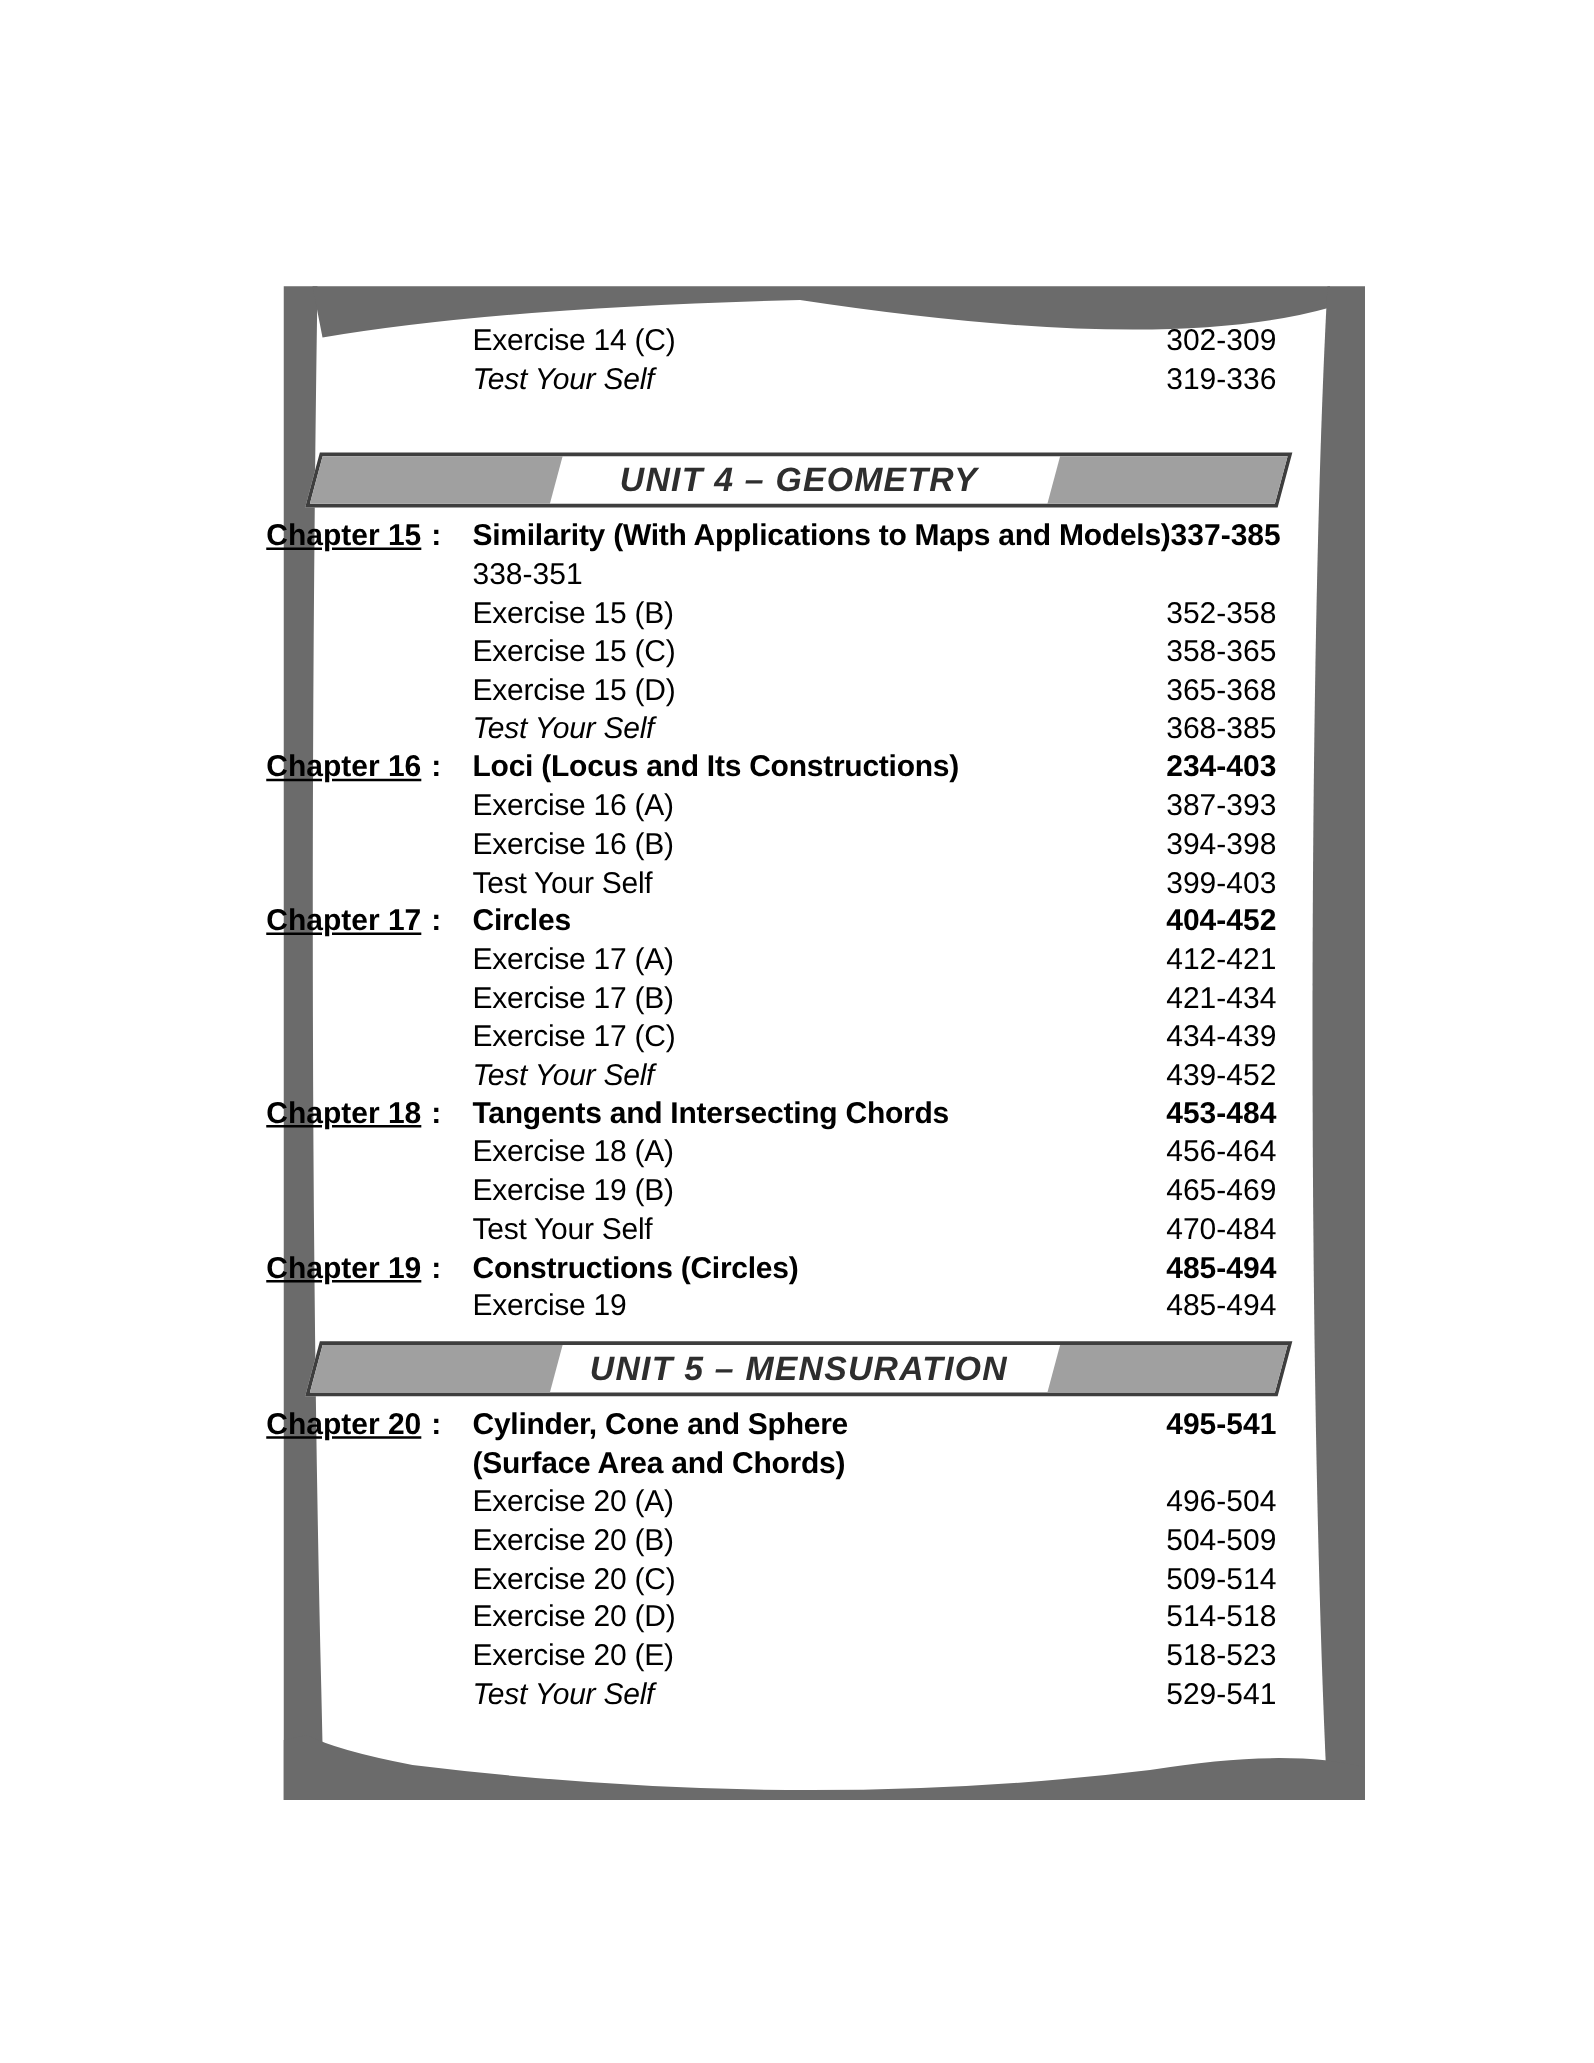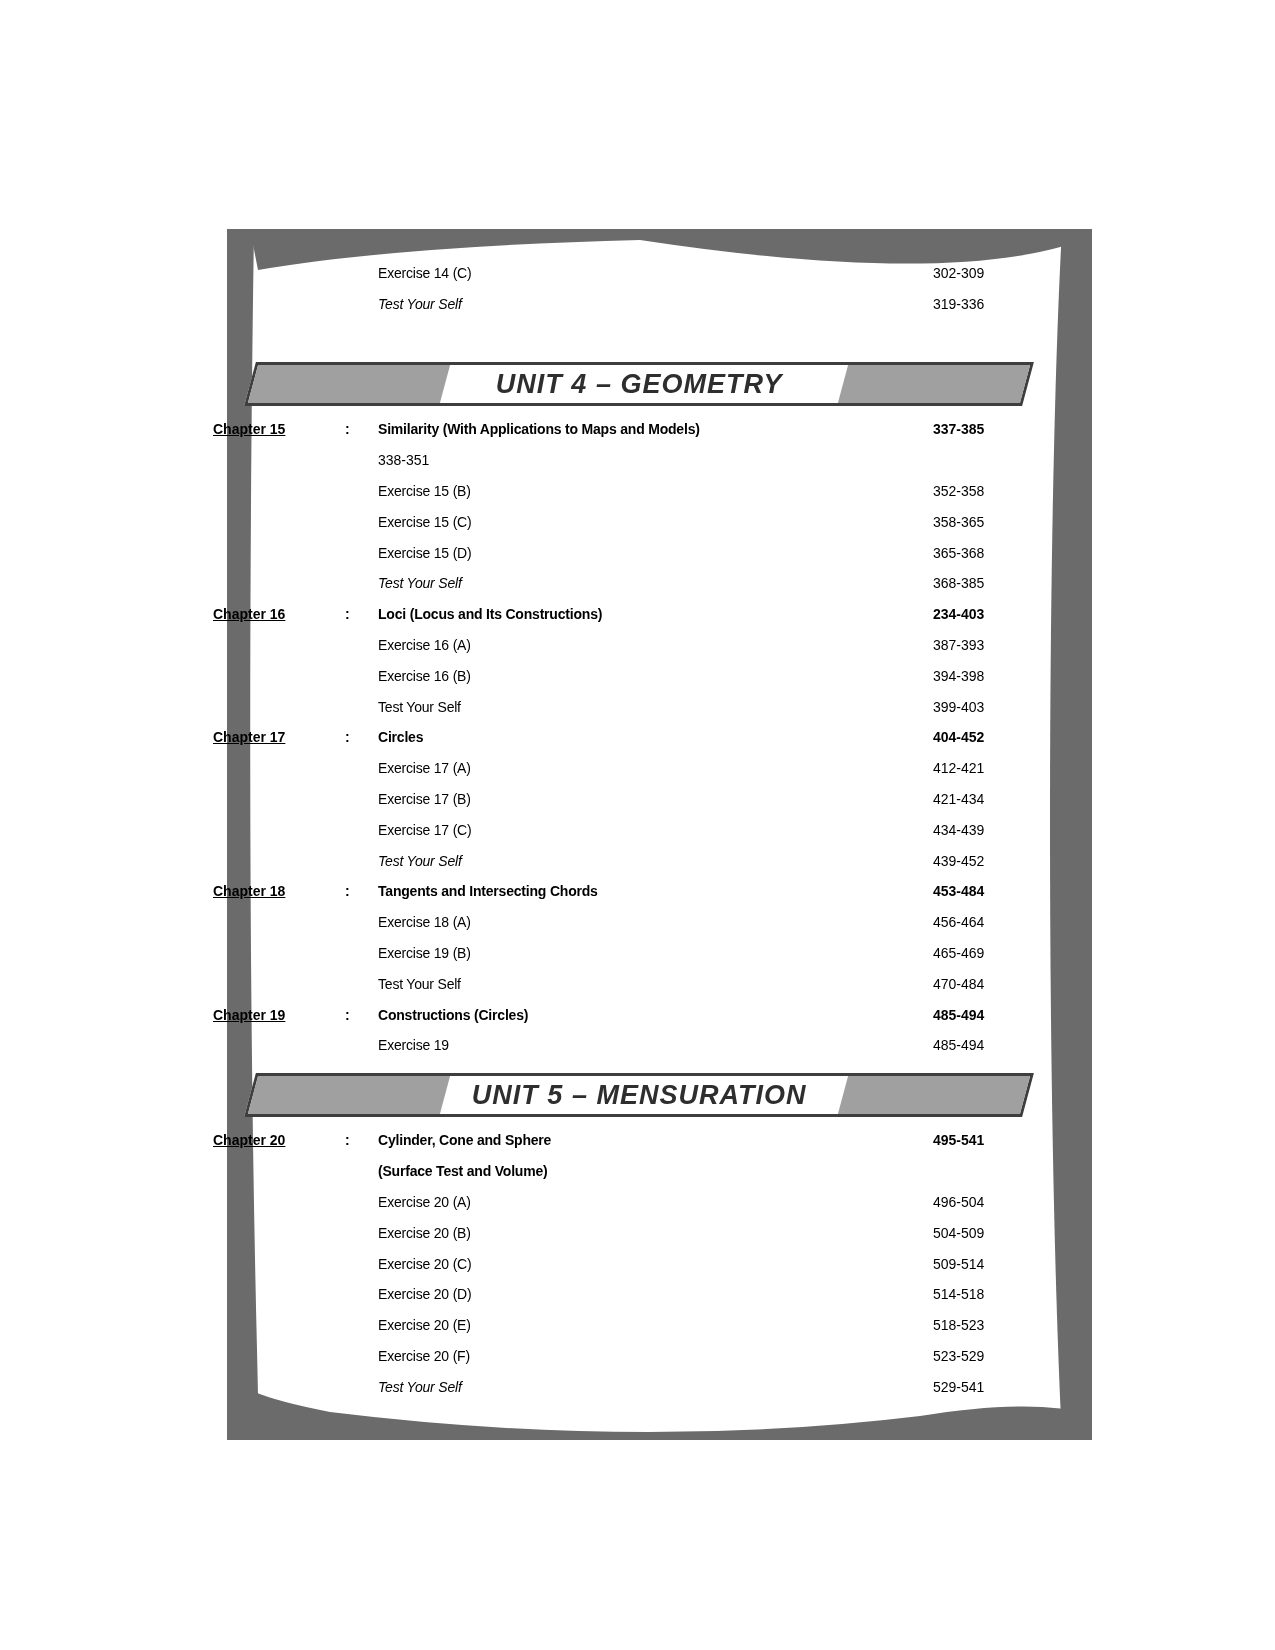--- a/index.html
+++ b/index.html
@@ -9,21 +9,21 @@
     --ink:#000000;
   }
   html,body{margin:0;padding:0;background:#ffffff;}
   .page{
     position:relative;width:1275px;height:1650px;background:#ffffff;
     font-family:"Liberation Sans",sans-serif;color:var(--ink);overflow:hidden;
   }
   .frame{position:absolute;left:0;top:0;width:1275px;height:1650px;}
   .frame path{fill:var(--frame);}
   .rows{position:absolute;left:213px;width:830px;}
-  .row{display:flex;align-items:center;height:30.8px;font-size:14px;white-space:nowrap;}
+  .row{display:flex;align-items:center;height:30.8px;font-size:24px;white-space:nowrap;}
   .row.bold .cell-chapter,.row.bold .cell-colon,.row.bold .cell-title,.row.bold .cell-pages{font-weight:bold;}
   .cell-chapter{flex:none;width:132px;font-weight:bold;text-decoration:underline;}
   .cell-colon{flex:none;width:33px;font-weight:bold;}
   .cell-title{flex:1;letter-spacing:-0.2px;}
   .cell-title.italic{font-style:italic;}
   .cell-pages{flex:none;min-width:110px;}
   .banner{
     position:absolute;left:250px;width:772px;height:38px;background:#ffffff;
     border:3px solid var(--banner-border);transform:skewX(-15deg);
     display:flex;align-items:center;justify-content:center;
@@ -229,21 +229,21 @@
   <div class="row bold">
     <span class="cell-chapter">Chapter 20</span>
     <span class="cell-colon">:</span>
     <span class="cell-title">Cylinder, Cone and Sphere</span>
     <span class="cell-pages">495-541</span>
   </div>
 
   <div class="row bold">
     <span class="cell-chapter"></span>
     <span class="cell-colon"></span>
-    <span class="cell-title">(Surface Test and Volume)</span>
+    <span class="cell-title">(Surface Area and Chords)</span>
     <span class="cell-pages"></span>
   </div>
 
   <div class="row">
     <span class="cell-chapter"></span>
     <span class="cell-colon"></span>
     <span class="cell-title">Exercise 20 (A)</span>
     <span class="cell-pages">496-504</span>
   </div>
 
@@ -268,26 +268,20 @@
     <span class="cell-pages">514-518</span>
   </div>
 
   <div class="row">
     <span class="cell-chapter"></span>
     <span class="cell-colon"></span>
     <span class="cell-title">Exercise 20 (E)</span>
     <span class="cell-pages">518-523</span>
   </div>
 
-  <div class="row">
-    <span class="cell-chapter"></span>
-    <span class="cell-colon"></span>
-    <span class="cell-title">Exercise 20 (F)</span>
-    <span class="cell-pages">523-529</span>
-  </div>
 
   <div class="row">
     <span class="cell-chapter"></span>
     <span class="cell-colon"></span>
     <span class="cell-title italic">Test Your Self</span>
     <span class="cell-pages">529-541</span>
   </div>
 </div>
 
 </div>

